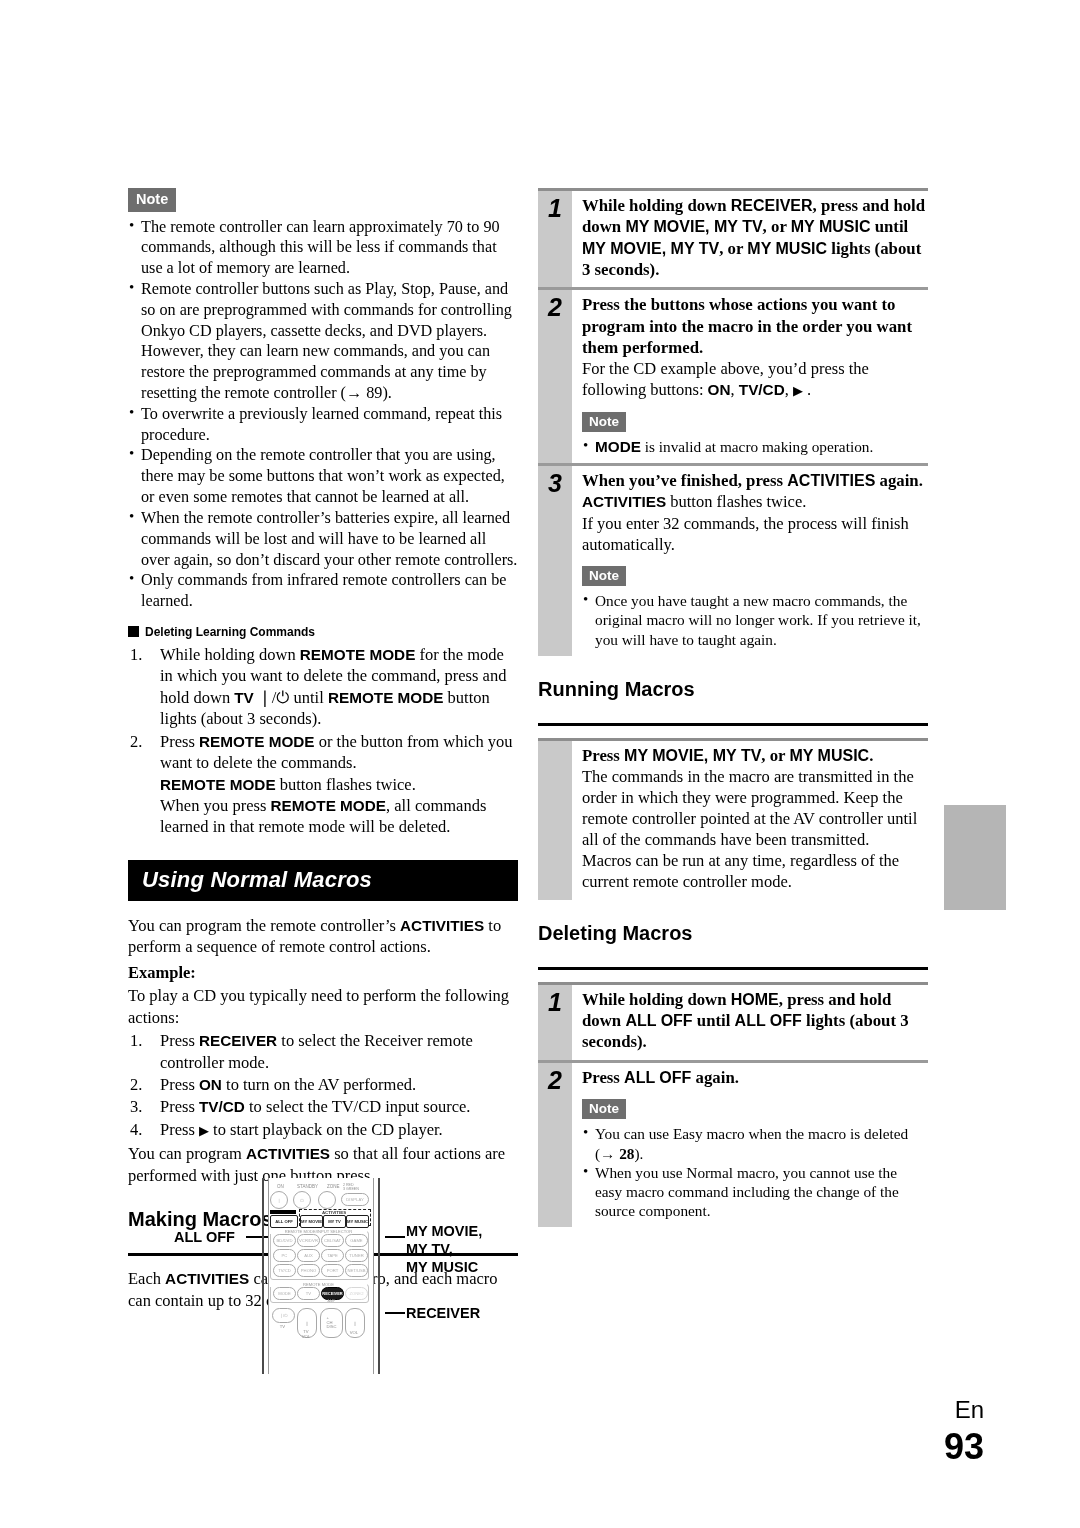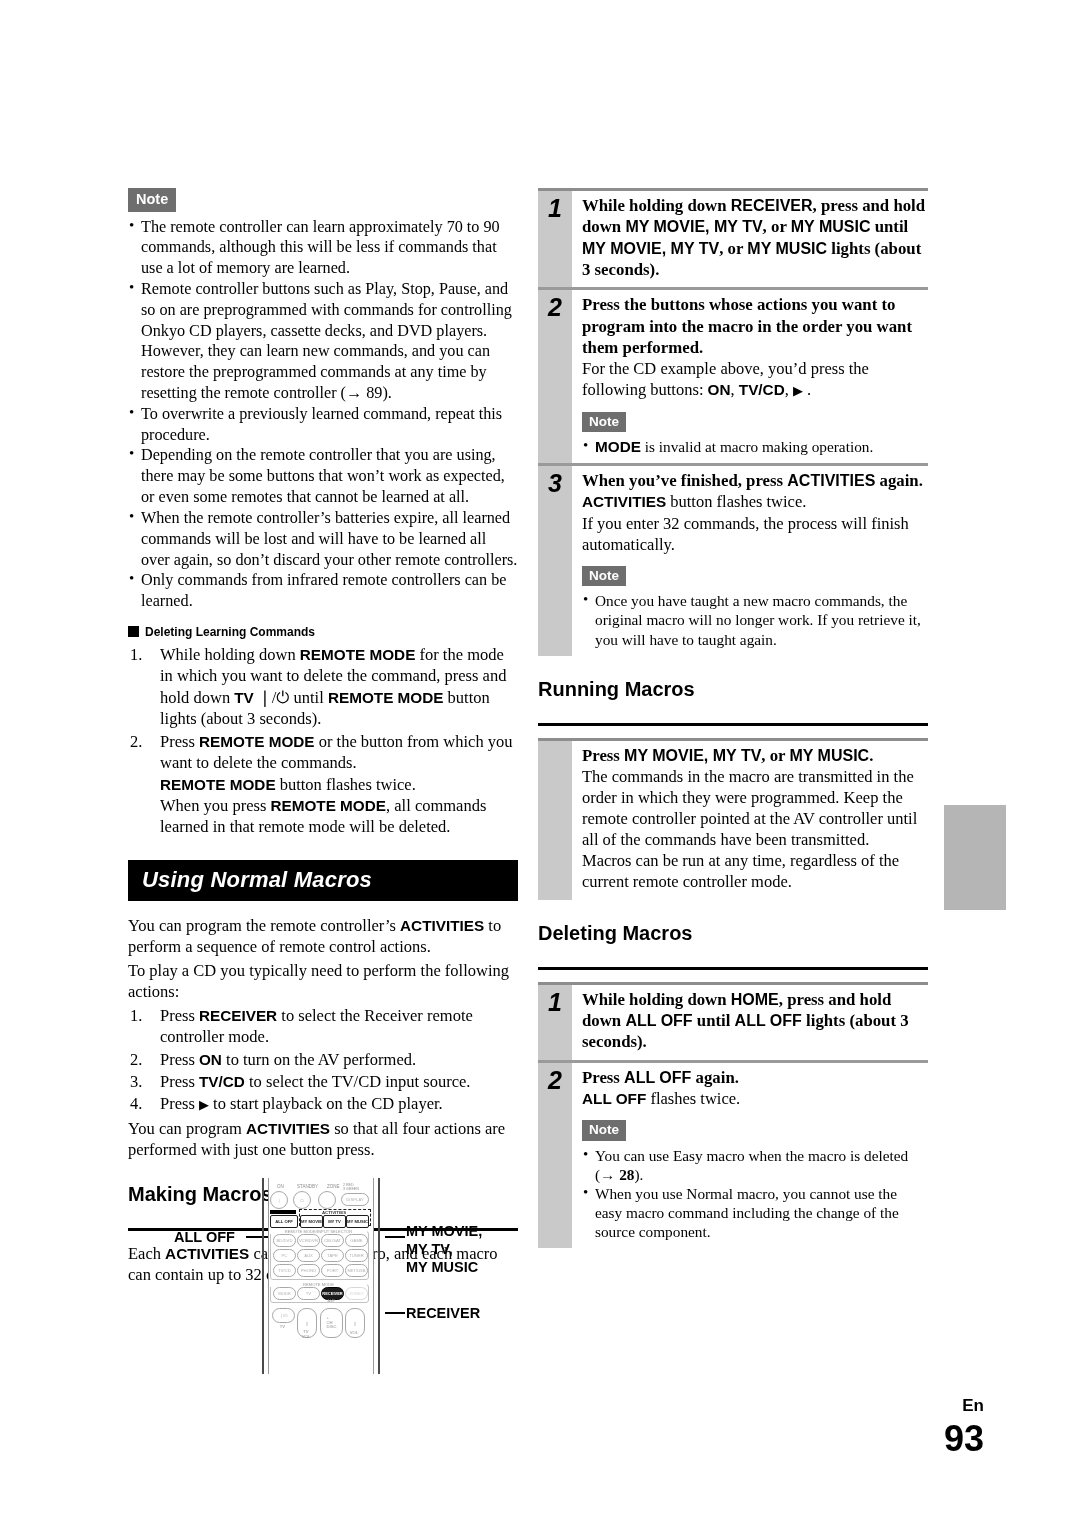--- a/index.html
+++ b/index.html
@@ -190,21 +190,21 @@
   }
 
   
   .footer {
     position: absolute;
     right: 96px;
     top: 1348px;
     text-align: right;
     font-family: "Liberation Sans", sans-serif;
   }
-  .footer .en { font-size: 17px; font-weight: bold; }
+  .footer .en { font-size: 24px; font-weight: normal; }
   .footer .pg { font-size: 36px; font-weight: bold; margin-top: 2px; }
 
   
   .remote-fig {
     position: absolute;
     left: 128px;
     top: 1128px;
     width: 420px;
     height: 200px;
   }
@@ -348,20 +348,21 @@
       <span>Deleting Learning Commands</span>
     </div>
     <ol class="numlist" id="del-learn-steps">
         <li><span class="num">1.</span><span><span>While holding down </span><span class="sans-b">REMOTE MODE</span><span> for the mode in which you want to delete the command, press and hold down </span><span class="sans-b">TV</span><span> ❘/⏻ </span><span>until </span><span class="sans-b">REMOTE MODE</span><span> button lights (about 3 seconds).</span></span></li>
         <li><span class="num">2.</span><span><span>Press </span><span class="sans-b">REMOTE MODE</span><span> or the button from which you want to delete the commands.</span><br><span class="sans-b">REMOTE MODE</span><span> button flashes twice.</span><br><span>When you press </span><span class="sans-b">REMOTE MODE</span><span>, all commands learned in that remote mode will be deleted.</span></span></li>
       </ol>
 
     <div class="banner">Using Normal Macros</div>
 
     <p class="p" id="nm-intro"><span>You can program the remote controller’s </span><span class="sans-b">ACTIVITIES</span><span> to perform a sequence of remote control actions.</span></p>
+    <p class="p" style="margin-top:4px;"><b>Example:</b></p>
     <p class="p">To play a CD you typically need to perform the following actions:</p>
     <ol class="numlist" id="example-steps">
         <li><span class="num">1.</span><span><span>Press </span><span class="sans-b">RECEIVER</span><span> to select the Receiver remote controller mode.</span></span></li>
         <li><span class="num">2.</span><span><span>Press </span><span class="sans-b">ON</span><span> to turn on the AV performed.</span></span></li>
         <li><span class="num">3.</span><span><span>Press </span><span class="sans-b">TV/CD</span><span> to select the TV/CD input source.</span></span></li>
         <li><span class="num">4.</span><span><span>Press </span><span class="play">▶</span><span> to start playback on the CD player.</span></span></li>
       </ol>
     <p class="p" style="margin-top:3px;" id="ex-outro"><span>You can program </span><span class="sans-b">ACTIVITIES</span><span> so that all four actions are performed with just one button press.</span></p>
 
     <div class="sec-head">Making Macros</div>
@@ -418,21 +419,20 @@
         <div class="step first">
           <div class="step-num">1</div>
           <div class="step-body">
             <div class="lead"><span>While holding down </span><span class="sans-b">HOME</span><span>, press and hold down </span><span class="sans-b">ALL OFF</span><span> until </span><span class="sans-b">ALL OFF</span><span> lights (about 3 seconds).</span></div>
           </div>
         </div>
         <div class="step">
           <div class="step-num">2</div>
           <div class="step-body">
             <div class="lead"><span>Press </span><span class="sans-b">ALL OFF</span><span> again.</span></div>
-            <div><span class="sans-b">ALL OFF</span><span> flashes twice.</span></div>
             <div class="step-note"><span class="note-badge">Note</span><ul class="notes">
                 <li><span>You can use Easy macro when the macro is deleted (→ </span><span class="b">28</span><span>).</span></li>
                 <li><span>When you use Normal macro, you cannot use the easy macro command including the change of the source component.</span></li>
               </ul></div>
           </div>
         </div>
       </div>
   </div>
 
   <div class="tab-marker"></div>

